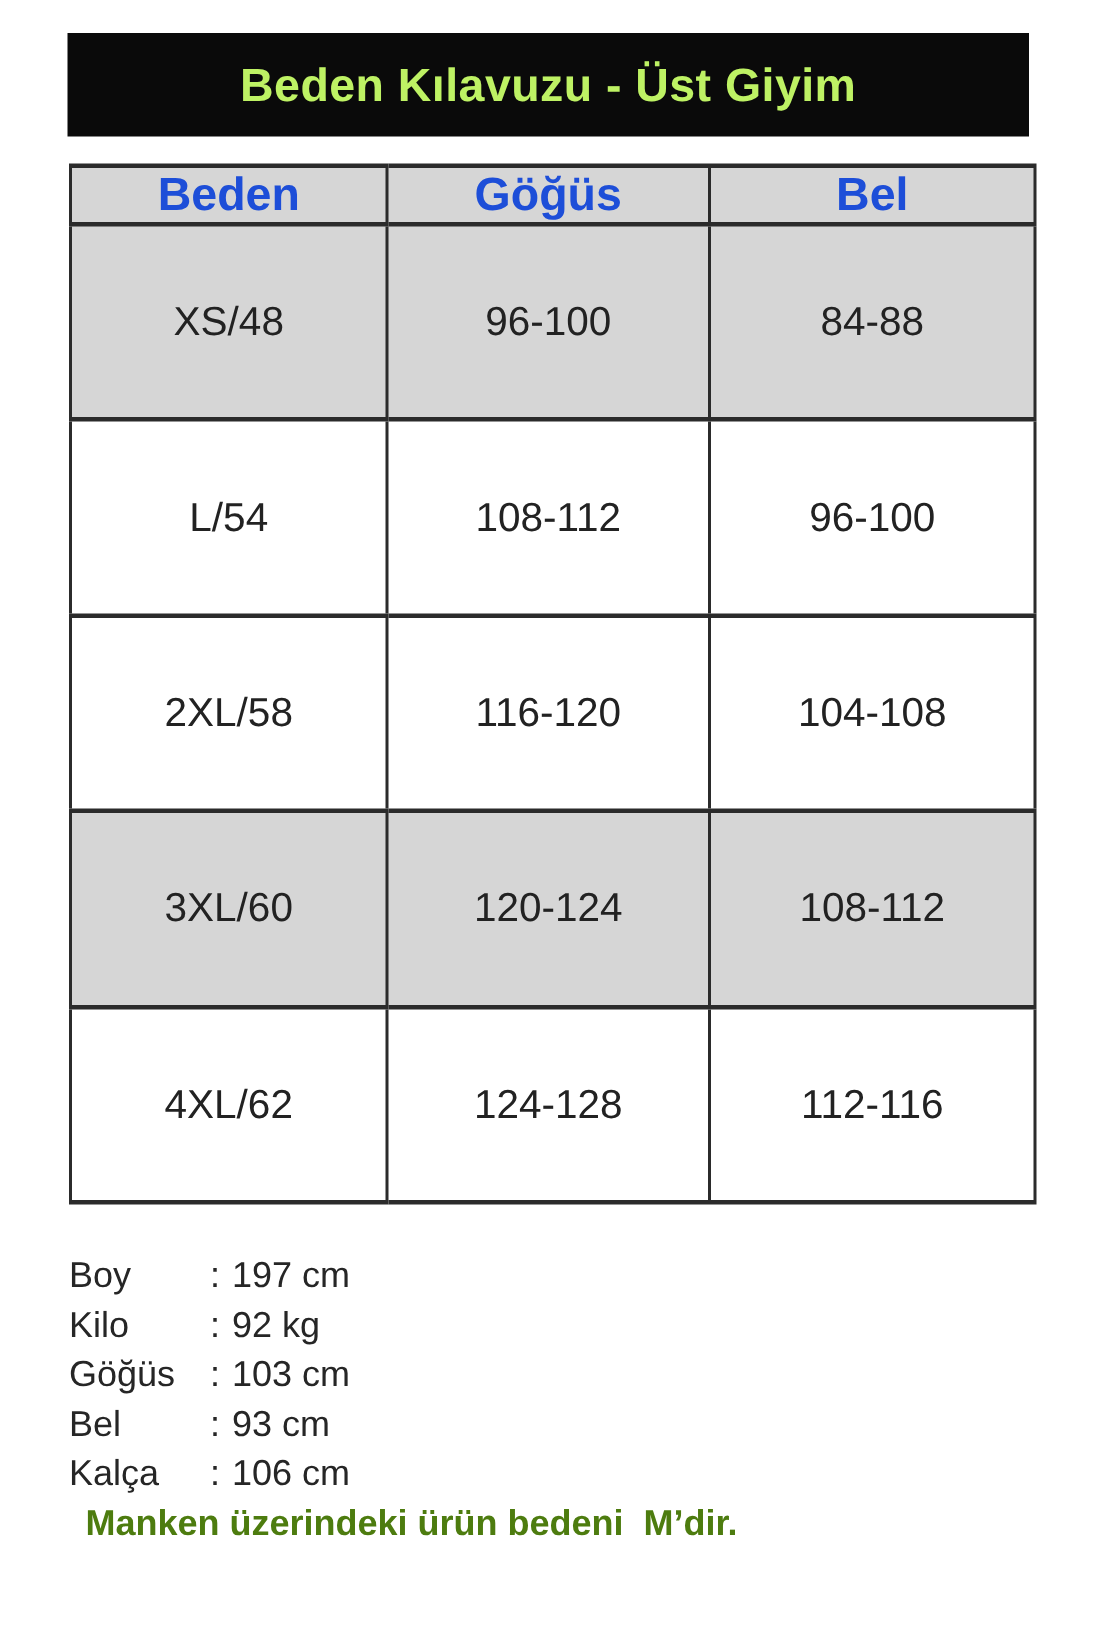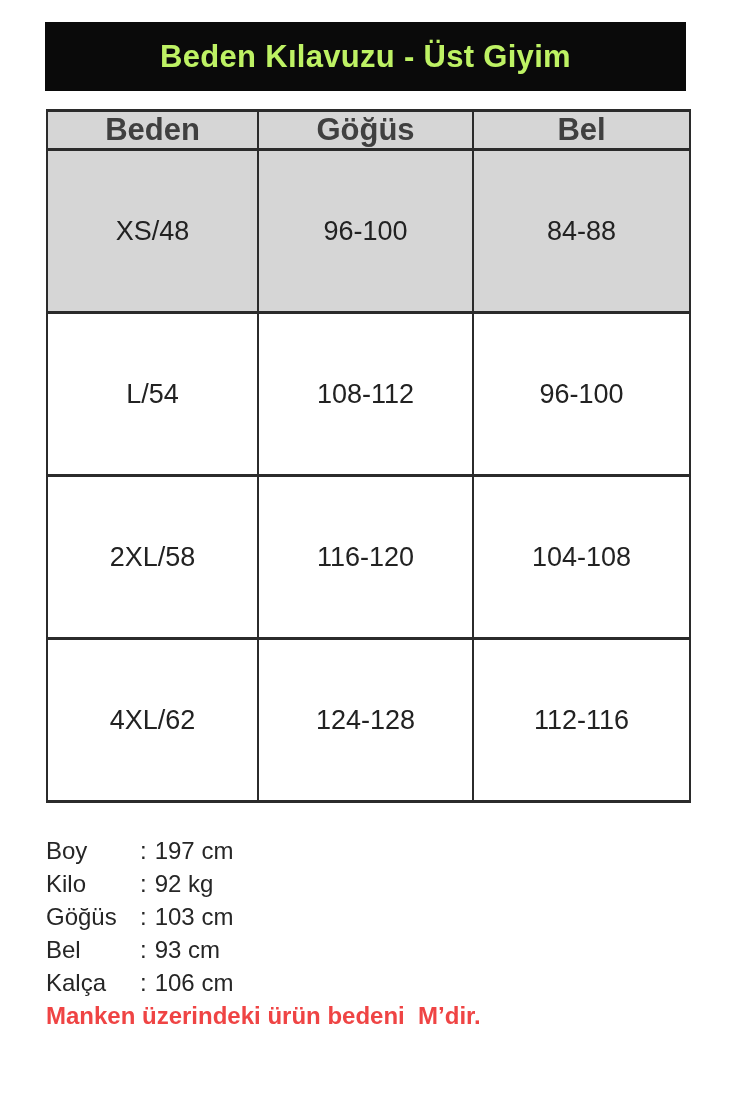--- a/index.html
+++ b/index.html
@@ -28,21 +28,21 @@
   .size-table th, .size-table td {
     border-top:3px solid #2b2b2b;
     border-bottom:3px solid #2b2b2b;
     border-left:2px solid #2b2b2b;
     border-right:2px solid #2b2b2b;
     text-align:center; vertical-align:middle;
     background:#ffffff;
   }
   .size-table th {
     background:#d6d6d6;
-    font-size:31px; font-weight:bold; color:#404040;
+    font-size:31px; font-weight:bold; color:#1d4ed8;
   }
   .size-table td { font-size:27px; color:#222222; }
   .size-table tr.stripe td { background:#d6d6d6; }
   .col-beden { width:211px; }
   .col-gogus { width:215px; }
   .col-bel   { width:217px; }
 
   .model-block {
     position:absolute; left:46px; top:834px; width:640px;
   }
@@ -52,22 +52,22 @@
   }
   .measure-row {
     display:flex; align-items:flex-end;
     font-size:24px; color:#262626;
     height:33px; line-height:33px;
   }
   .measure-label { width:94px; flex:0 0 94px; }
   .measure-colon { margin-right:8px; }
   .measure-value { }
   .model-note {
-    font-size:24px; font-weight:bold; color:#ef4444;
-    margin-top:3px; white-space:pre-wrap;
+    font-size:24px; font-weight:bold; color:#4d7c0f;
+    margin-top:3px; white-space:pre-wrap;margin-left:11px;
   }
 </style>
 </head>
 <body>
 
 <div class="banner">
   <div class="banner-title">Beden Kılavuzu - Üst Giyim</div>
 </div>
 
 <table class="size-table">
@@ -86,20 +86,25 @@
     </tr>
     <tr>
       <td>L/54</td>
       <td>108-112</td>
       <td>96-100</td>
     </tr>
     <tr>
       <td>2XL/58</td>
       <td>116-120</td>
       <td>104-108</td>
+    </tr>
+    <tr class="stripe">
+      <td>3XL/60</td>
+      <td>120-124</td>
+      <td>108-112</td>
     </tr>
     <tr>
       <td>4XL/62</td>
       <td>124-128</td>
       <td>112-116</td>
     </tr>
   </tbody>
 </table>
 
 <div class="model-block">

